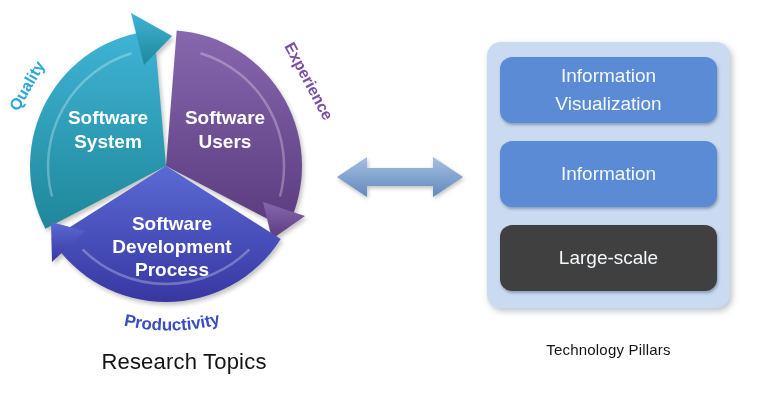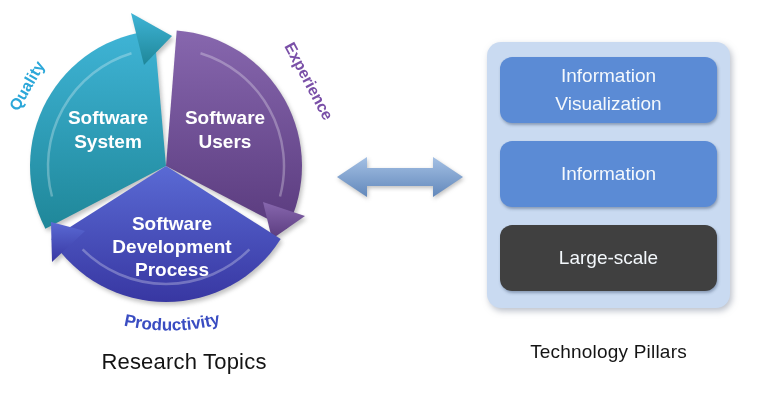--- a/index.html
+++ b/index.html
@@ -11,21 +11,21 @@
   .cycle-svg{position:absolute;left:0;top:0;}
   .wedge-group{filter:drop-shadow(2px 3px 2px rgba(80,80,80,0.35));}
   .wedge-label{font-weight:bold;font-size:19px;text-anchor:middle;}
   .outer-label{font-weight:bold;font-size:16px;}
   .prod-label{font-weight:bold;font-size:17px;}
   .hl-arc{fill:none;stroke:rgba(255,255,255,0.28);stroke-width:2.5;}
   .caption{
     position:absolute;text-align:center;font-size:22px;letter-spacing:0.2px;
   }
   .caption-left{left:34px;width:300px;top:341px;margin-top:8px;}
-  .caption-right{left:487px;width:243px;top:341px;font-size:19px;}
+  .caption-right{left:487px;width:243px;top:341px;font-size:15px;}
   .connector-svg{position:absolute;left:334px;top:152px;}
   .connector-poly{filter:drop-shadow(1px 2px 2px rgba(110,110,110,0.45));}
   .tech-panel{
     position:absolute;left:487px;top:42px;width:243px;height:266px;
     border-radius:14px;box-sizing:border-box;
     padding:15px 13px;display:flex;flex-direction:column;gap:18px;
     box-shadow:2px 3px 6px rgba(120,130,150,0.5);
   }
   .pillar{
     height:66px;border-radius:12px;display:flex;flex-direction:column;

